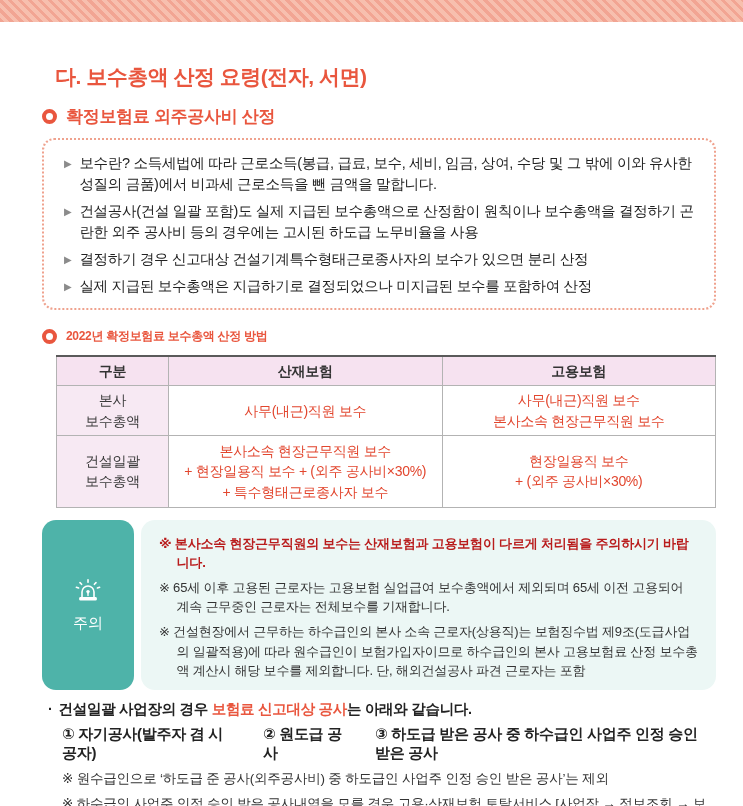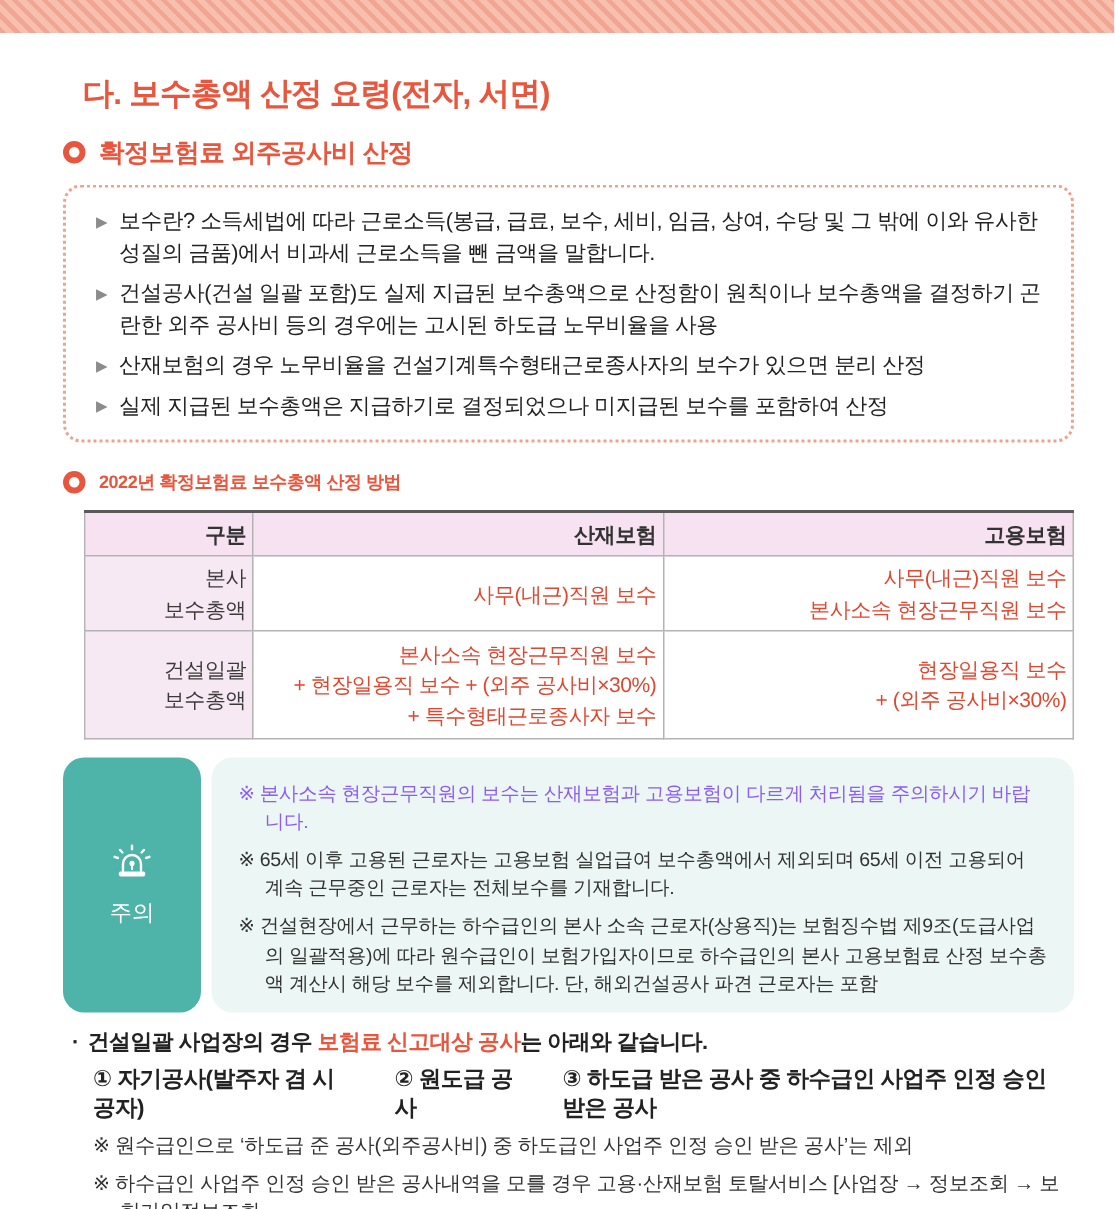--- a/index.html
+++ b/index.html
@@ -15,21 +15,21 @@
     background: #ffffff;
     overflow: hidden;
   }
   .stripe {
     height: 22px;
     background: repeating-linear-gradient(45deg, #f2a593 0 3px, #f7bfae 3px 7px);
   }
   .content { padding: 0 27px 0 42px; }
 
   .title {
-    margin: 26px 0 0 13px;
+    margin: 41px 0 0 13px;
     color: #e9563e;
     font-size: 21px;
     font-weight: 700;
     letter-spacing: -0.5px;
   }
 
   .sec-head {
     display: flex;
     align-items: center;
     gap: 9px;
@@ -74,21 +74,21 @@
   table.calc {
     width: calc(100% - 14px);
     margin: 10px 0 0 14px;
     border-collapse: collapse;
     table-layout: fixed;
     border-top: 2px solid #5a5a5a;
     border-bottom: 1px solid #8f8f8f;
   }
   table.calc th, table.calc td {
     border: 1px solid #b3b3b3;
-    text-align: right;
+    text-align: center;
     vertical-align: middle;
     white-space: pre-line;
     padding: 4px 4px;
     font-size: 14px;
     line-height: 1.45;
     letter-spacing: -0.3px;
   }
   table.calc col.c1 { width: 17%; }
   table.calc col.c2 { width: 41.5%; }
   table.calc col.c3 { width: 41.5%; }
@@ -126,21 +126,21 @@
     font-size: 13px;
     line-height: 1.47;
     color: #333333;
     margin-top: 6px;
     padding-left: 1.35em;
     text-indent: -1.35em;
     white-space: pre-line;
     letter-spacing: -0.2px;
   }
   .note:first-child { margin-top: 2px; }
-  .note.red { color: #8b5cf6; font-weight: 400; }
+  .note.red { color: #b91c1c; font-weight: 700; }
 
   .footer-notes { margin-top: 10px; margin-left: 6px; }
   .fline1 { font-size: 14.5px; font-weight: 700; color: #222222; letter-spacing: -0.3px; }
   .fline1 .dot { margin-right: 6px; color: #222; }
   .fline1 .hl { color: #e9563e; }
   .fitems {
     display: flex;
     gap: 30px;
     margin: 6px 0 0 14px;
     font-size: 15px;
@@ -178,21 +178,21 @@
       <div class="bullet-item">
         <span class="tri">▶</span>
         <div>보수란? 소득세법에 따라 근로소득(봉급, 급료, 보수, 세비, 임금, 상여, 수당 및 그 밖에 이와 유사한 성질의 금품)에서 비과세 근로소득을 뺀 금액을 말합니다.</div>
       </div>
       <div class="bullet-item">
         <span class="tri">▶</span>
         <div>건설공사(건설 일괄 포함)도 실제 지급된 보수총액으로 산정함이 원칙이나 보수총액을 결정하기 곤란한 외주 공사비 등의 경우에는 고시된 하도급 노무비율을 사용</div>
       </div>
       <div class="bullet-item">
         <span class="tri">▶</span>
-        <div>산재보험의 경우 노무비율을 건설기계특수형태근로종사자의 보수가 있으면 분리 산정</div>
+        <div>결정하기 경우 신고대상 건설기계특수형태근로종사자의 보수가 있으면 분리 산정</div>
       </div>
       <div class="bullet-item">
         <span class="tri">▶</span>
         <div>실제 지급된 보수총액은 지급하기로 결정되었으나 미지급된 보수를 포함하여 산정</div>
       </div>
     </div>
 
     <div class="sec-head big">
       <span class="ring"></span>
       <span>2022년 확정보험료 보수총액 산정 방법</span>

